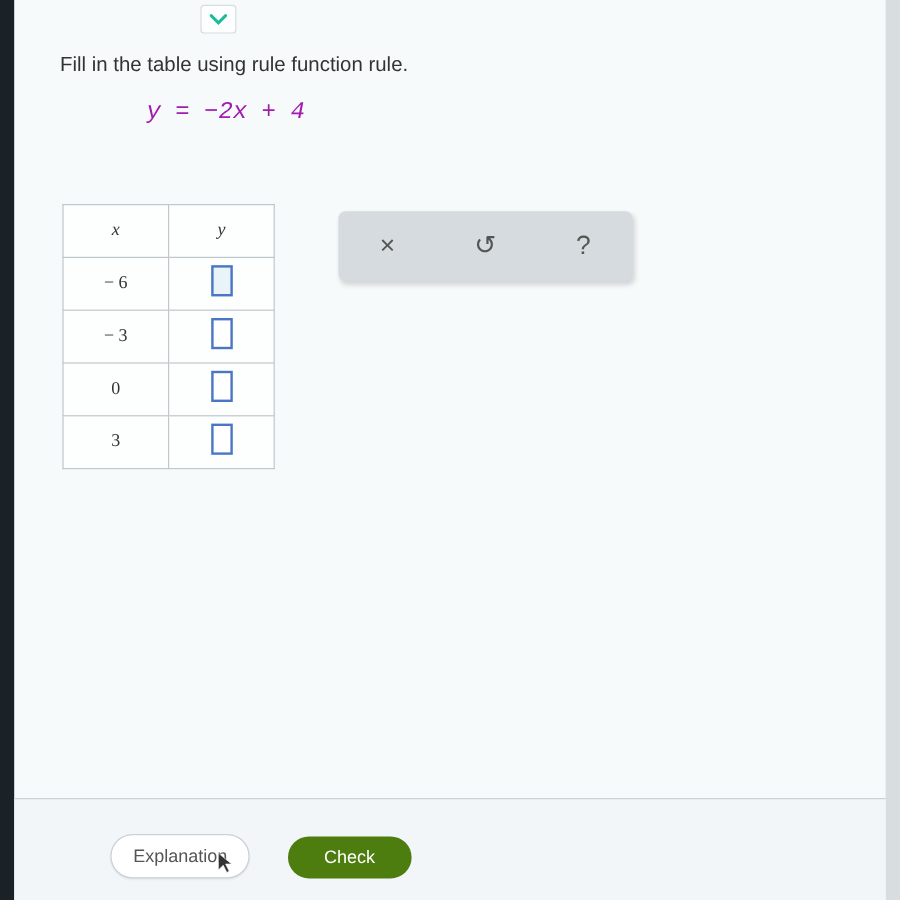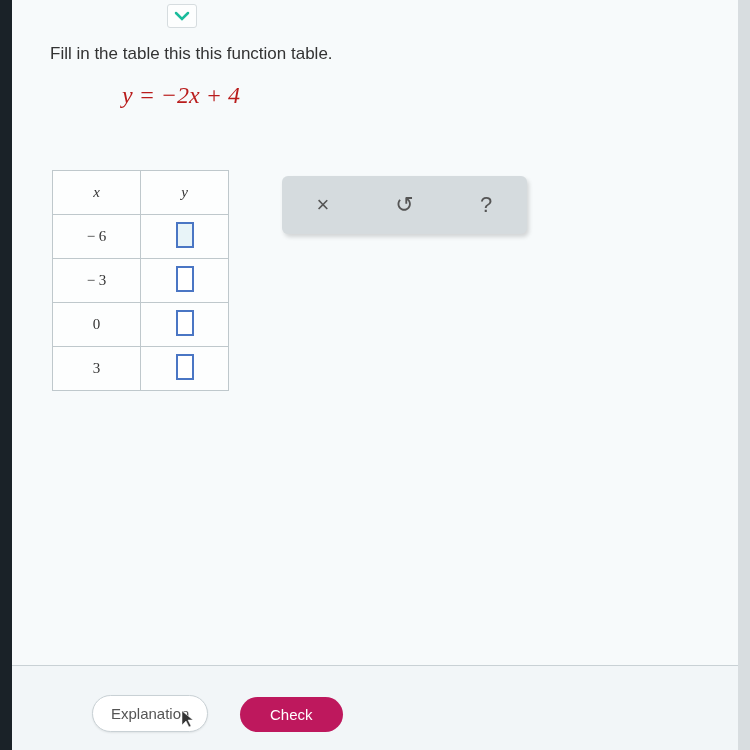--- a/index.html
+++ b/index.html
@@ -45,24 +45,24 @@
       top: 44px;
       left: 38px;
       font-size: 17px;
       color: #333;
     }
     .underline { }
     .equation {
       position: absolute;
       top: 82px;
       left: 110px;
-      font-size: 24px;
+      font-size: 20px;
       font-style: italic;
-      font-family: Liberation Serif, serif;
-      color: #b91c1c;
+      font-family: Liberation Mono, monospace;
+      color: #a21caf;
     }
     .table {
       position: absolute;
       top: 170px;
       left: 40px;
       border-collapse: collapse;
     }
     .table td, .table th {
       border: 1px solid #bfc8cc;
       width: 88px;
@@ -126,21 +126,21 @@
       border-radius: 20px;
       padding: 9px 18px;
       font-size: 15px;
       color: #555;
       box-shadow: 0 1px 2px rgba(0,0,0,0.08);
     }
     .btn-check {
       position: absolute;
       left: 228px;
       bottom: 18px;
-      background: #be185d;
+      background: #4d7c0f;
       border-radius: 20px;
       padding: 9px 30px;
       font-size: 15px;
       color: #fff;
     }
     .cursor-glyph {
       position: absolute;
       left: 168px;
       bottom: 18px;
       font-size: 14px;
@@ -154,21 +154,21 @@
 
 <div class="page">
 
   <div class="top-toggle">
     <svg width="16" height="16" viewBox="0 0 16 16">
         <path d="M2 5 L8 11 L14 5" stroke="#1abc9c" stroke-width="2.5" fill="none" stroke-linecap="round"></path>
       </svg>
   </div>
 
   <div class="instruction">
-    <span>Fill in the table this this </span><span class="underline">function</span><span> table.</span>
+    <span>Fill in the table using rule </span><span class="underline">function</span><span> rule.</span>
   </div>
 
   <div class="equation">y = −2x + 4</div>
 
   <table class="table">
     <tbody>
         <tr>
       <th>x</th>
       <th>y</th>
     </tr>

